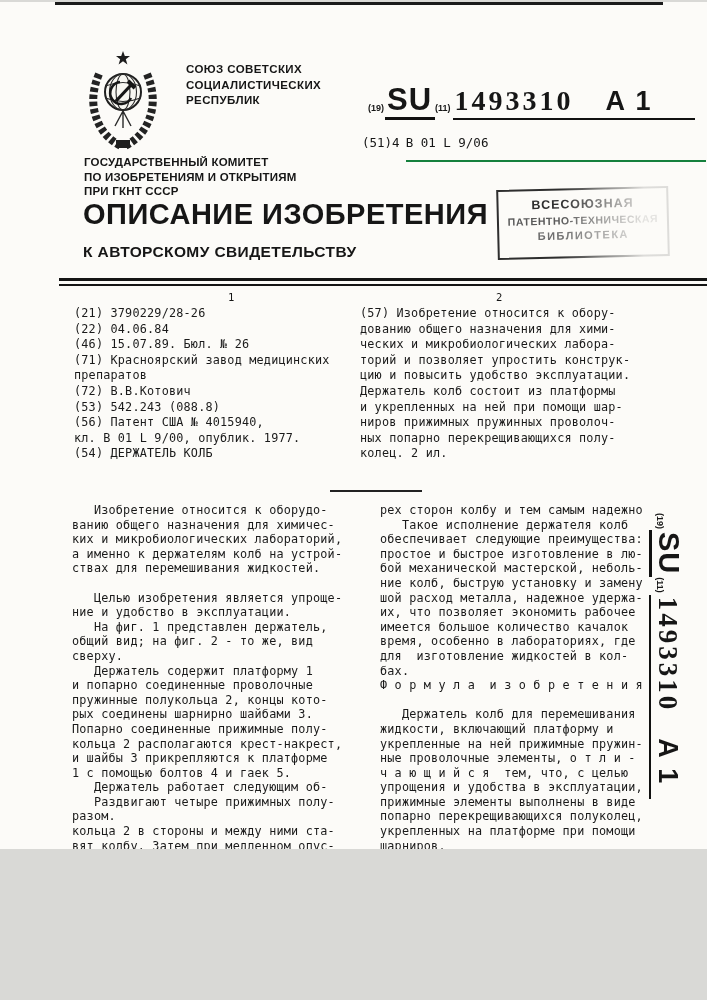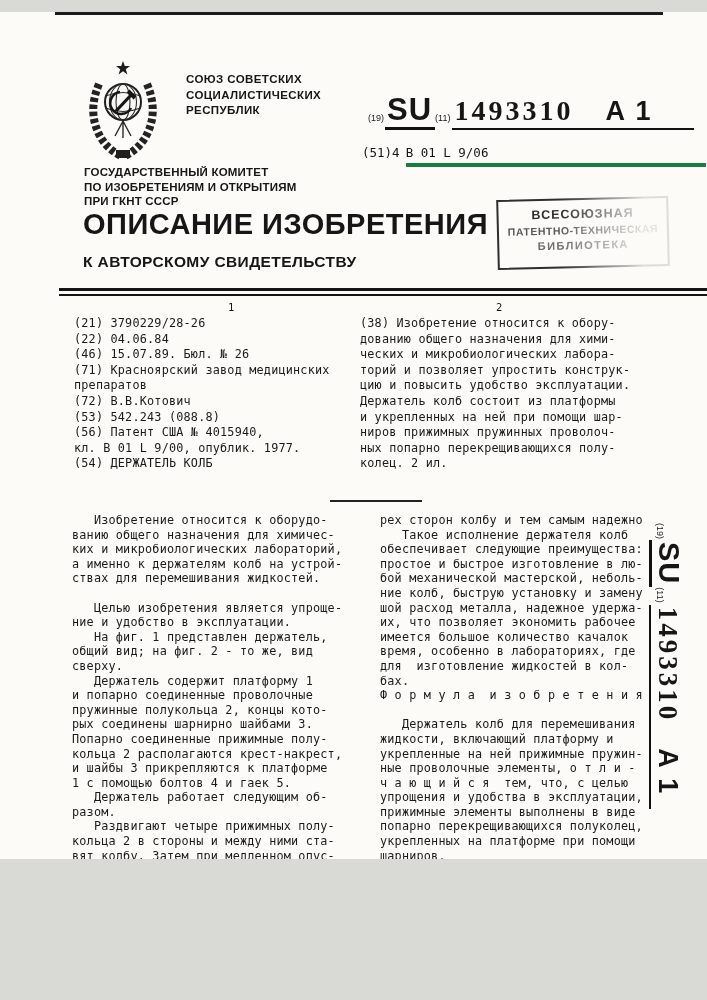--- a/index.html
+++ b/index.html
@@ -1,36 +1,36 @@
 <!DOCTYPE html>
 <html><head>
 <meta charset="utf-8">
 <style>
   html,body{margin:0;padding:0;}
   body{background:#d9d9d6;font-family:"Liberation Sans",sans-serif;}
-  .page{position:relative;width:707px;height:847px;margin:12px auto;background:#fcfbf8;color:#161616;overflow:hidden;}
+  .page{position:relative;width:707px;height:847px;margin:2px auto;background:#fcfbf8;color:#161616;overflow:hidden;}
   .abs{position:absolute;}
   .line{white-space:pre;}
   
   .top-edge{left:55px;top:0;width:608px;height:3px;background:#1b1b1b;}
   
   .emblem{left:83px;top:46px;width:80px;height:102px;}
   .country{left:186px;top:60px;font-weight:700;font-size:11.5px;line-height:15.5px;letter-spacing:.4px;}
   .committee{left:84px;top:153px;font-weight:700;font-size:11.5px;line-height:14.5px;letter-spacing:.2px;}
   
   .pub-row{left:368px;top:82px;display:flex;align-items:flex-end;}
-  .c-small{font-size:9px;font-weight:400;padding-bottom:7px;}
+  .c-small{font-size:9px;font-weight:700;padding-bottom:7px;}
   .su{font-family:"Liberation Sans",sans-serif;font-weight:700;font-size:31px;line-height:1;letter-spacing:1px;border-bottom:3.5px solid #111;padding:0 3px 2px 2px;margin-left:1px;}
   .num-group{display:flex;align-items:flex-end;border-bottom:2.5px solid #111;margin-left:2px;}
   .doc-num{font-family:"Liberation Serif",serif;font-weight:700;font-size:28px;line-height:1;letter-spacing:3px;padding:0 0 3px 2px;}
   .num-gap{width:32px;}
   .kind{font-family:"Liberation Sans",sans-serif;font-weight:700;font-size:27px;line-height:1;letter-spacing:2px;padding:0 42px 3px 0;}
   
   .ipc-row{left:362px;top:133px;font-family:"DejaVu Sans Mono","Liberation Mono",monospace;font-size:12.5px;}
-  .ipc-code{display:inline-block;width:300px;border-bottom:4px solid #15803d;padding-bottom:3px;margin-left:6px;}
+  .ipc-code{display:inline-block;width:300px;border-bottom:2px solid #15803d;padding-bottom:10px;margin-left:6px;}
   
   .stamp{left:497px;top:186px;width:172px;height:70px;border:2px solid #2e2e2e;transform:rotate(-1.4deg);text-align:center;padding-top:7px;box-sizing:border-box;}
   .stamp .s1{font-weight:700;font-size:12.5px;letter-spacing:1px;color:#2f2f2f;}
   .stamp .s2{font-weight:700;font-size:10.5px;letter-spacing:.5px;color:#5a5a5a;margin-top:3px;}
   .stamp .s3{font-weight:700;font-size:11px;letter-spacing:1.5px;color:#6e6e6e;margin-top:3px;}
   .stamp-fade{left:560px;top:182px;width:120px;height:80px;background:linear-gradient(to right,rgba(252,251,248,0) 0%,rgba(252,251,248,.85) 70%);pointer-events:none;}
   
   .title-main{left:83px;top:196px;font-weight:700;font-size:29px;letter-spacing:.5px;}
   .title-sub{left:83px;top:241px;font-weight:700;font-size:15.5px;letter-spacing:.4px;}
   
@@ -124,21 +124,21 @@
       <div class="line">(46) 15.07.89. Бюл. № 26</div>
       <div class="line">(71) Красноярский завод медицинских</div>
       <div class="line">препаратов</div>
       <div class="line">(72) В.В.Котович</div>
       <div class="line">(53) 542.243 (088.8)</div>
       <div class="line">(56) Патент США № 4015940,</div>
       <div class="line">кл. B 01 L 9/00, опублик. 1977.</div>
       <div class="line">(54) ДЕРЖАТЕЛЬ КОЛБ</div>
     </div>
   <div class="abs mono abstract">
-      <div class="line">(38) Изобретение относится к обору-</div>
+      <div class="line">(57) Изобретение относится к обору-</div>
       <div class="line">дованию общего назначения для хими-</div>
       <div class="line">ческих и микробиологических лабора-</div>
       <div class="line">торий и позволяет упростить конструк-</div>
       <div class="line">цию и повысить удобство эксплуатации.</div>
       <div class="line">Держатель колб состоит из платформы</div>
       <div class="line">и укрепленных на ней при помощи шар-</div>
       <div class="line">ниров прижимных пружинных проволоч-</div>
       <div class="line">ных попарно перекрещивающихся полу-</div>
       <div class="line">колец. 2 ил.</div>
     </div>
@@ -159,22 +159,22 @@
       <div class="line">сверху.</div>
       <div class="line">   Держатель содержит платформу 1</div>
       <div class="line">и попарно соединенные проволочные</div>
       <div class="line">пружинные полукольца 2, концы кото-</div>
       <div class="line">рых соединены шарнирно шайбами 3.</div>
       <div class="line">Попарно соединенные прижимные полу-</div>
       <div class="line">кольца 2 располагаются крест-накрест,</div>
       <div class="line">и шайбы 3 прикрепляются к платформе</div>
       <div class="line">1 с помощью болтов 4 и гаек 5.</div>
       <div class="line">   Держатель работает следующим об-</div>
+      <div class="line">   Раздвигают четыре прижимных полу-</div>
       <div class="line">разом.</div>
-      <div class="line">   Раздвигают четыре прижимных полу-</div>
       <div class="line">кольца 2 в стороны и между ними ста-</div>
       <div class="line">вят колбу. Затем при медленном опус-</div>
       <div class="line">кании полукольца 2 прижимают с четы-</div>
     </div>
   <div class="abs mono body-right">
       <div class="line">рех сторон колбу и тем самым надежно</div>
       <div class="line">   Такое исполнение держателя колб</div>
       <div class="line">обеспечивает следующие преимущества:</div>
       <div class="line">простое и быстрое изготовление в лю-</div>
       <div class="line">бой механической мастерской, неболь-</div>

